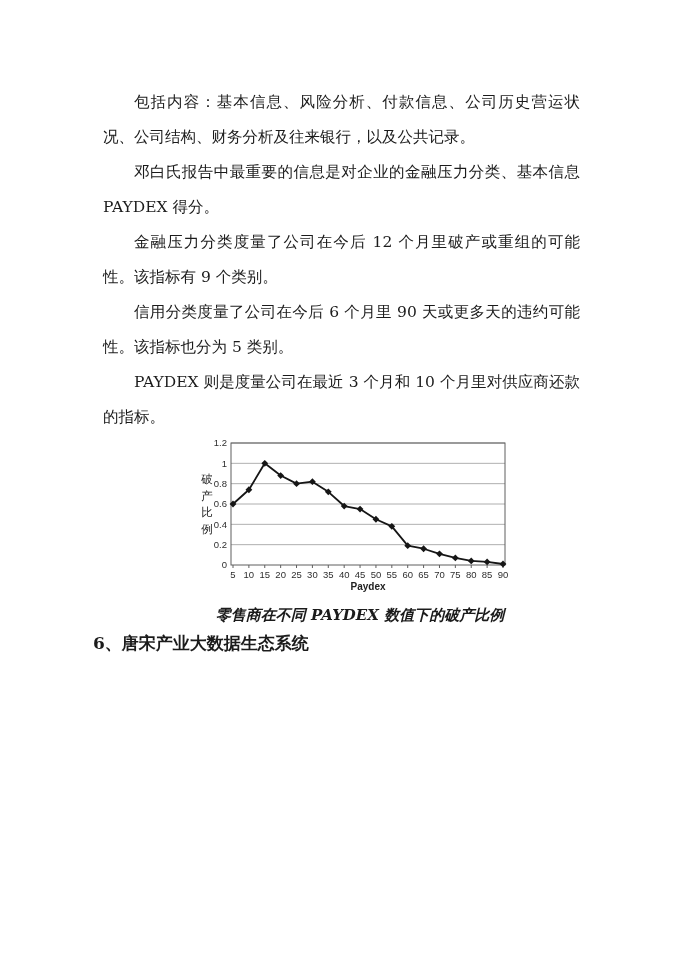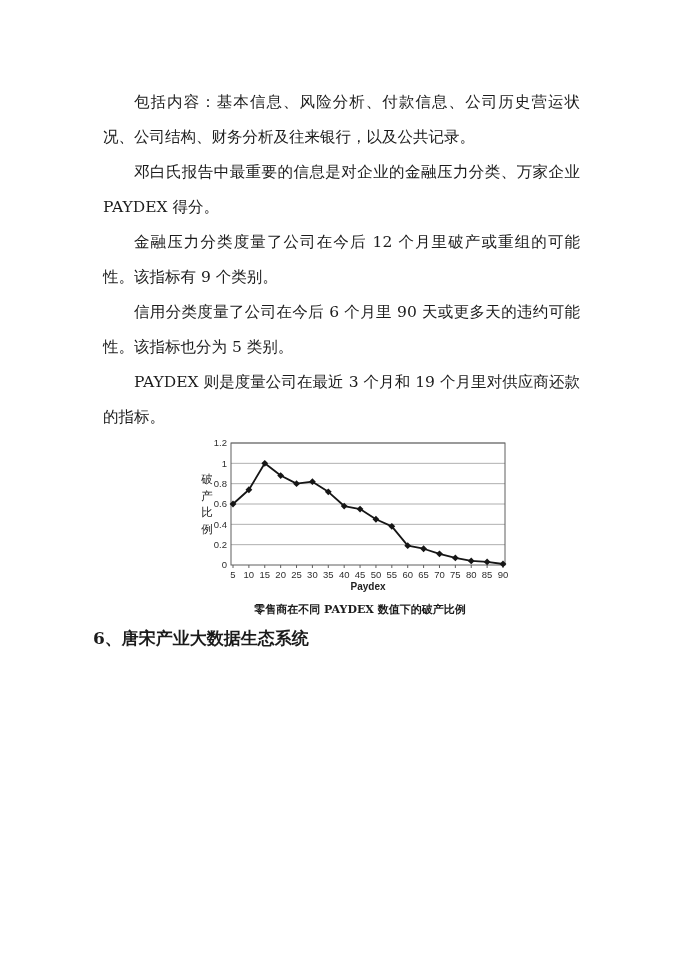--- a/index.html
+++ b/index.html
@@ -21,43 +21,44 @@
     word-break:break-word;
   }
   .figure {
     margin:0 0 0 106px;
     width:330px;
   }
   .figure svg { display:block; }
   .chart-caption {
     display:block;
     font-weight:bold;
-    font-size:11px;
+    font-size:15px;
     text-align:center;
     line-height:20px;
-    margin-top:5px;
+    margin-top:10px;
     white-space:nowrap;
+    font-style:italic;
   }
   .section-heading {
     font-size:17px;
     font-weight:bold;
     margin:6px 0 2px 4px;
     line-height:24px;
   }
 </style>
 </head>
 <body>
 
 <div class="page">
 
   <p class="body-para">包括内容：基本信息、风险分析、付款信息、公司历史营运状况、公司结构、财务分析及往来银行，以及公共记录。</p>
-  <p class="body-para">邓白氏报告中最重要的信息是对企业的金融压力分类、万家企业 PAYDEX 得分。</p>
+  <p class="body-para">邓白氏报告中最重要的信息是对企业的金融压力分类、基本信息 PAYDEX 得分。</p>
   <p class="body-para">金融压力分类度量了公司在今后 12 个月里破产或重组的可能性。该指标有 9 个类别。</p>
   <p class="body-para">信用分类度量了公司在今后 6 个月里 90 天或更多天的违约可能性。该指标也分为 5 类别。</p>
-  <p class="body-para">PAYDEX 则是度量公司在最近 3 个月和 19 个月里对供应商还款的指标。</p>
+  <p class="body-para">PAYDEX 则是度量公司在最近 3 个月和 10 个月里对供应商还款的指标。</p>
 
   <figure class="figure" style="margin-top:0;">
     <svg id="chart" width="330" height="160" viewBox="0 0 330 160" xmlns="http://www.w3.org/2000/svg">
         <line x1="36" y1="109.66666666666666" x2="310" y2="109.66666666666666" stroke="#9a9a9a" stroke-width="0.8"></line>
         <line x1="36" y1="89.33333333333333" x2="310" y2="89.33333333333333" stroke="#9a9a9a" stroke-width="0.8"></line>
         <line x1="36" y1="69" x2="310" y2="69" stroke="#9a9a9a" stroke-width="0.8"></line>
         <line x1="36" y1="48.66666666666666" x2="310" y2="48.66666666666666" stroke="#9a9a9a" stroke-width="0.8"></line>
         <line x1="36" y1="28.33333333333333" x2="310" y2="28.33333333333333" stroke="#9a9a9a" stroke-width="0.8"></line>
         <line x1="36" y1="8" x2="310" y2="8" stroke="#9a9a9a" stroke-width="0.8"></line>
         <rect x="36" y="8" width="274" height="122" fill="none" stroke="#5f5f5f" stroke-width="1"></rect>

